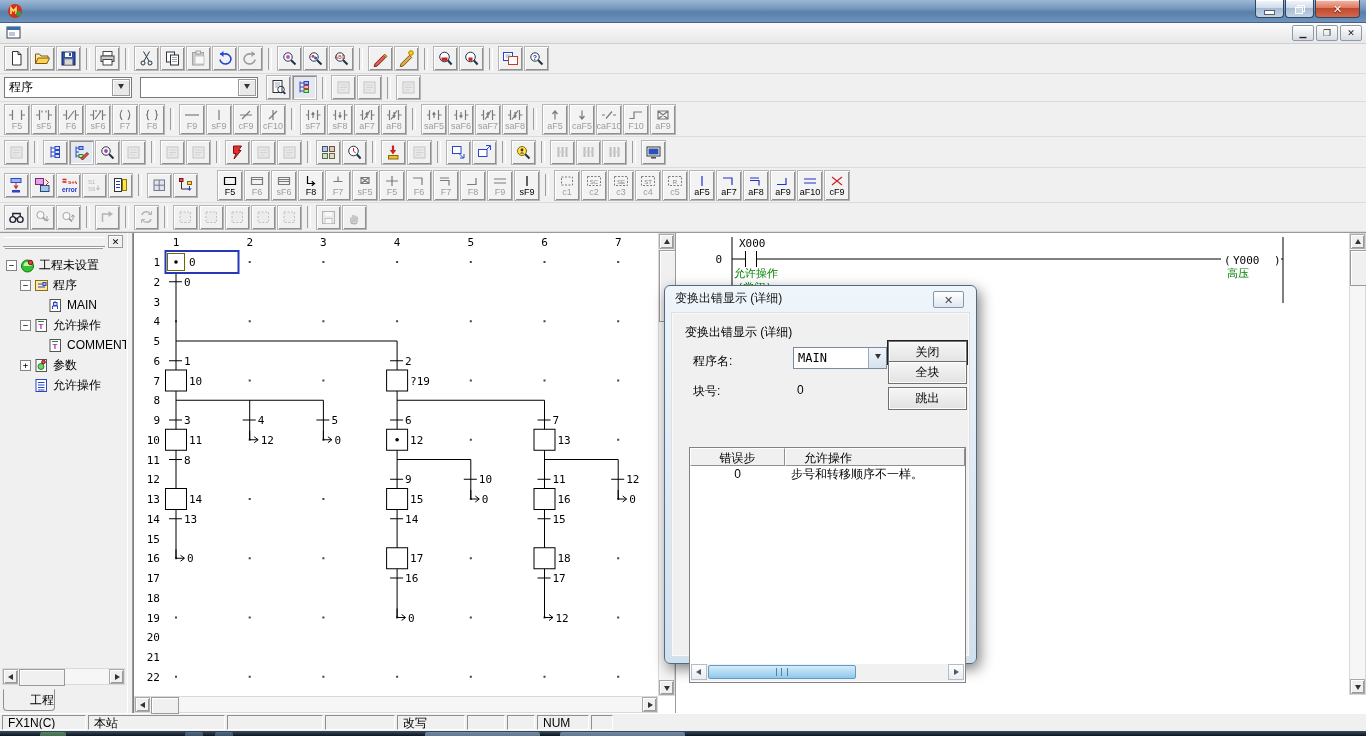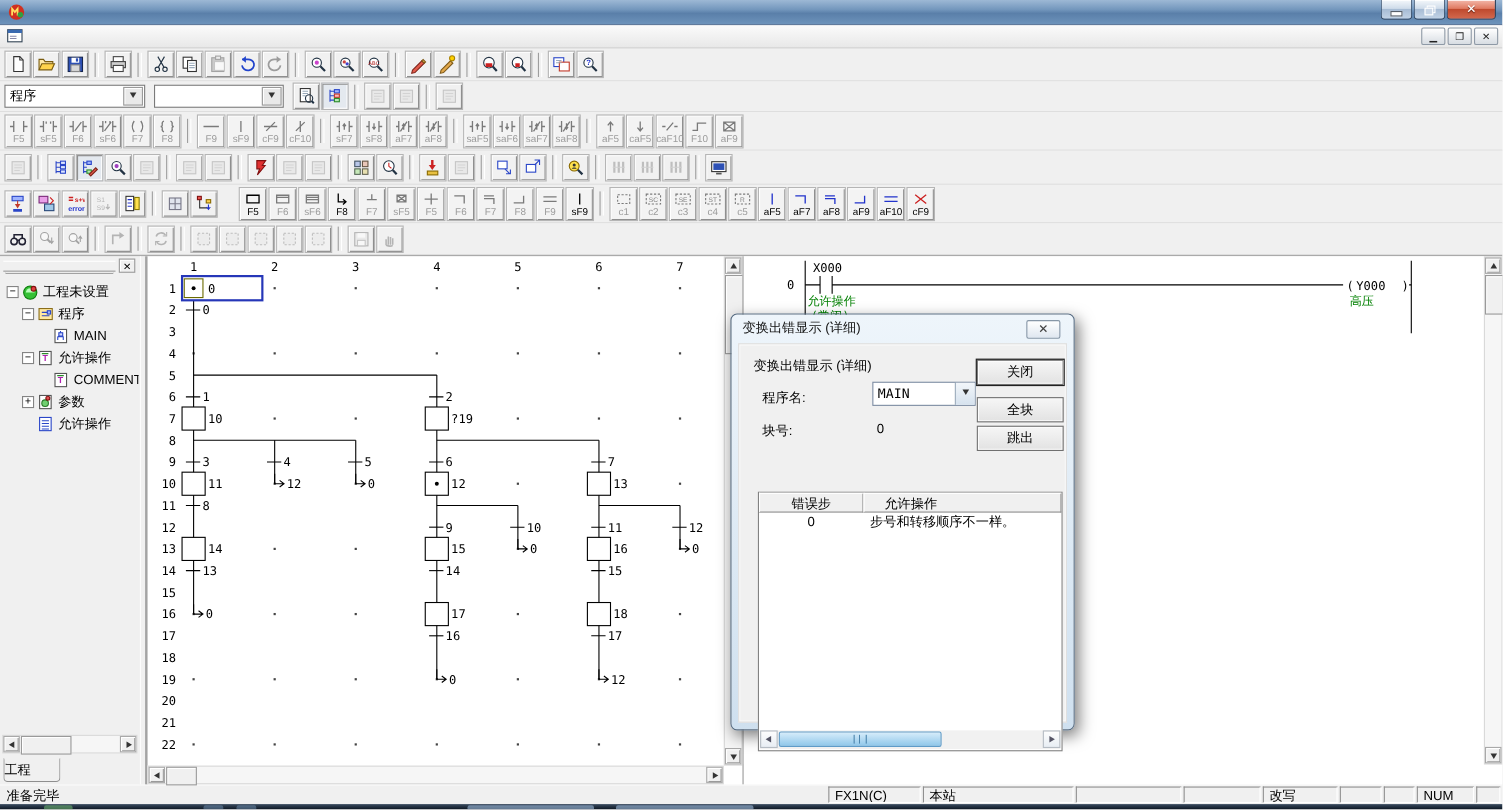--- a/index.html
+++ b/index.html
@@ -45,21 +45,21 @@
 #sidebar{width:127px;flex:none;position:relative;background:#f0f0f0}
 #splitter{width:4px;flex:none;background:#f0f0f0;border-right:1px solid #9a9a9a;border-left:1px solid #fff}
 #sfcpane{width:541px;flex:none;background:#fff;position:relative;border-left:1px solid #808080}
 #ladderpane{flex:1;background:#fff;position:relative;border-left:1px solid #9a9a9a}
 .grip{position:absolute;top:4px;left:3px;right:22px;height:8px;border-top:1px solid #fff;border-bottom:1px solid #9a9a9a;box-shadow:0 3px 0 -2px #fff,0 4px 0 -2px #9a9a9a}
 .sbx{position:absolute;top:2px;right:4px;width:15px;height:13px;background:#f0f0f0;border:1px solid #9a9a9a;box-shadow:inset 1px 1px 0 #fff;font-size:9px;line-height:10px;text-align:center;padding:0;font-weight:bold}
 #tree{position:absolute;top:22px;left:2px;right:1px;bottom:52px;overflow:hidden}
 .trow{display:flex;align-items:center;height:20px;white-space:nowrap;overflow:hidden}
 .texp{flex:none;width:11px;height:11px;border:1px solid #848484;background:#fff;font-size:9px;line-height:9px;text-align:center;margin-right:3px;font-family:"DejaVu Sans Mono",monospace;box-sizing:border-box}
 .ticon{flex:none;width:15px;height:15px;margin-right:4px}
-.ptab{position:absolute;left:3px;bottom:2px;width:52px;height:22px;background:#f0f0f0;border:1px solid #8f8f8f;border-top-color:#f0f0f0;border-radius:0 0 4px 4px;display:flex;align-items:center;justify-content:flex-start;box-sizing:border-box}
+.ptab{position:absolute;left:3px;bottom:2px;width:52px;height:22px;background:#f0f0f0;border:1px solid #8f8f8f;border-top-color:#f0f0f0;border-radius:0 0 4px 4px;display:flex;align-items:center;justify-content:flex-end;box-sizing:border-box}
 
 .sbt{position:absolute;width:15px;height:15px;background:#f0f0f0;border:1px solid #a9a9a9;box-shadow:inset 1px 1px 0 #fff,inset -1px -1px 0 #9a9a9a;display:flex;align-items:center;justify-content:center;padding:0}
 .sth{position:absolute;background:#f0f0f0;border:1px solid #9a9a9a;box-shadow:inset 1px 1px 0 #fff}
 .vsb,.hsb{position:absolute;background:#f6f6f6;border:1px solid #d9d9d9;box-sizing:border-box}
 
 #dlg{position:absolute;left:664px;top:285px;width:311px;height:377px;z-index:20;border:1px solid #556a80;border-radius:6px;background:linear-gradient(#eef5fb,#cfe0ef);box-shadow:3px 5px 14px rgba(0,0,0,.5)}
 #dlg .dtitle{height:25px;display:flex;align-items:center;padding-left:10px;color:#111}
 #dlg .dclose{position:absolute;top:5px;right:12px;width:31px;height:17px;background:linear-gradient(#fff,#dfe7f0);border:1px solid #8797a7;border-radius:2px;color:#444;font-size:11px;line-height:14px;text-align:center;padding:0;font-weight:bold}
 #dlg .dclient{position:absolute;left:6px;right:6px;top:26px;bottom:6px;background:#f0f0f0;border:1px solid #dfdfdf;box-shadow:inset 0 0 0 1px #fafafa}
 .dbtn{position:absolute;left:216px;width:79px;height:23px;background:linear-gradient(#f6f6f6,#e2e2e2);border:1px solid #707070;box-shadow:inset 0 0 0 1px #fcfcfc}
@@ -1182,21 +1182,21 @@
       </div>
     </div>
 
   </div>
 
   <div id="dlg">
     <div class="dtitle">变换出错显示 (详细)</div>
     <button class="dclose">✕</button>
     <div class="dclient">
       <div style="position:absolute;left:13px;top:11px">变换出错显示 (详细)</div>
-      <button class="dbtn" style="top:14px;box-shadow:inset 0 0 0 1px #fcfcfc,0 0 0 1px #222">关闭</button>
+      <button class="dbtn" style="top:28px;box-shadow:inset 0 0 0 1px #fcfcfc,0 0 0 1px #222">关闭</button>
       <button class="dbtn" style="top:48px">全块</button>
       <button class="dbtn" style="top:74px">跳出</button>
       <div style="position:absolute;left:21px;top:40px">程序名:</div>
       <div class="dcombo" style="top:34px">
         <span>MAIN</span>
         <span class="arr">
             <span class="tri t-dn" style="margin-top:0"></span>
           </span>
       </div>
       <div style="position:absolute;left:21px;top:70px">块号:</div>
@@ -1221,21 +1221,20 @@
           </div>
           <button class="sbt" style="right:0;top:0;width:16px;height:16px;background:linear-gradient(#fdfdfd,#e8eef4);border:1px solid #b5bcc4;box-shadow:none">
               <span class="tri t-rt" style="border-left-color:#556"></span>
             </button>
         </div>
       </div>
     </div>
   </div>
 
   <div id="status">
-    <div class="sseg" style="flex:1;border-color:transparent;padding-left:3px">准备完毕</div>
     <div class="sseg" style="width:84px">FX1N(C)</div>
     <div class="sseg" style="width:137px">本站</div>
     <div class="sseg" style="width:96px"></div>
     <div class="sseg" style="width:70px"></div>
     <div class="sseg" style="width:68px">改写</div>
     <div class="sseg" style="width:38px"></div>
     <div class="sseg" style="width:28px"></div>
     <div class="sseg" style="width:52px">NUM</div>
     <div class="sseg" style="width:22px"></div>
   </div>

